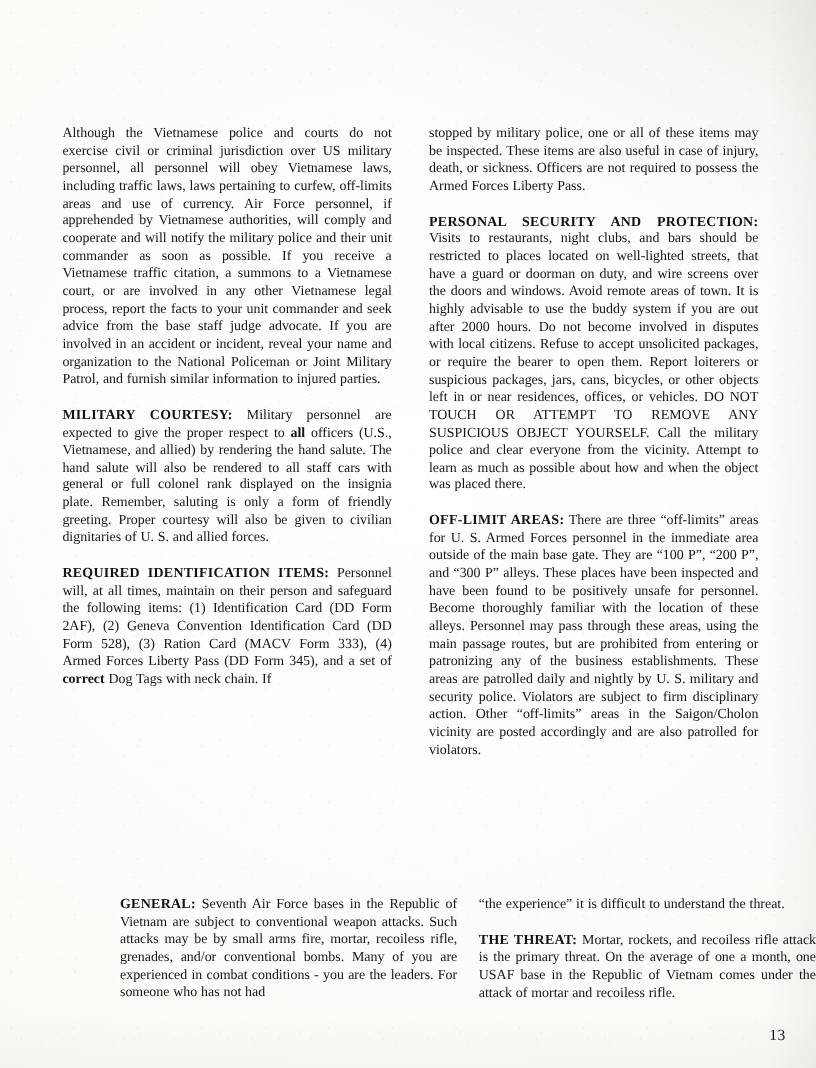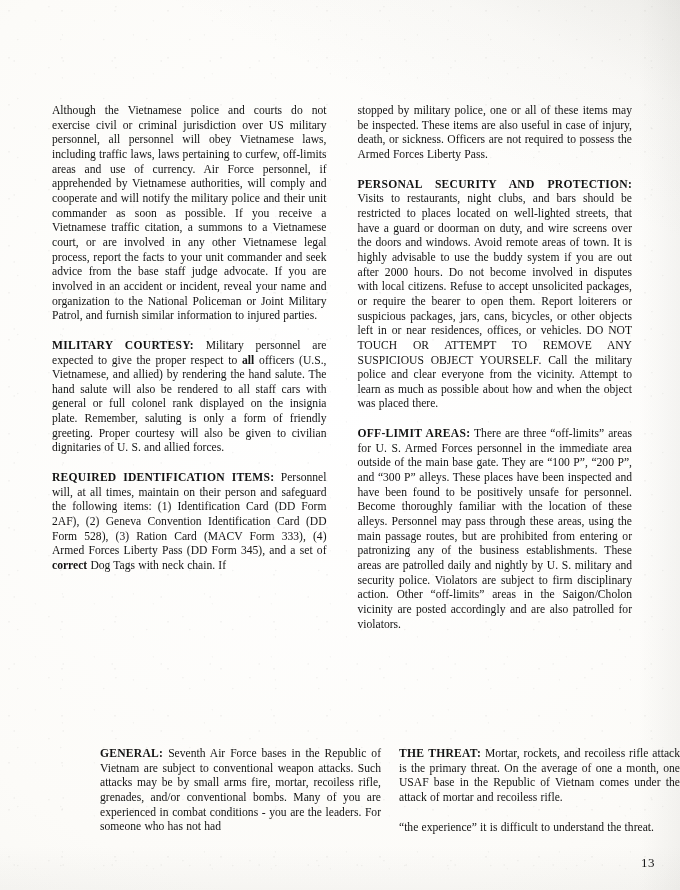--- a/index.html
+++ b/index.html
@@ -181,24 +181,24 @@
 
   <div class="columns-lower">
 
     <div class="col">
       <p class="para">
         <span class="run-head">GENERAL:</span><span> Seventh Air Force bases in the Republic of Vietnam are subject to conventional weapon attacks. Such attacks may be by small arms fire, mortar, recoiless rifle, grenades, and/or conventional bombs. Many of you are experienced in combat conditions - you are the leaders. For someone who has not had</span>
       </p>
     </div>
 
     <div class="col">
+      <p class="para">“the experience” it is difficult to understand the threat.</p>
+
       <p class="para">
         <span class="run-head">THE THREAT:</span><span> Mortar, rockets, and recoiless rifle attack is the primary threat. On the average of one a month, one USAF base in the Republic of Vietnam comes under the attack of mortar and recoiless rifle.</span>
       </p>
-
-      <p class="para">“the experience” it is difficult to understand the threat.</p>
     </div>
 
   </div>
 
   <div class="folio">13</div>
 
 </div>
 
 </body></html>

